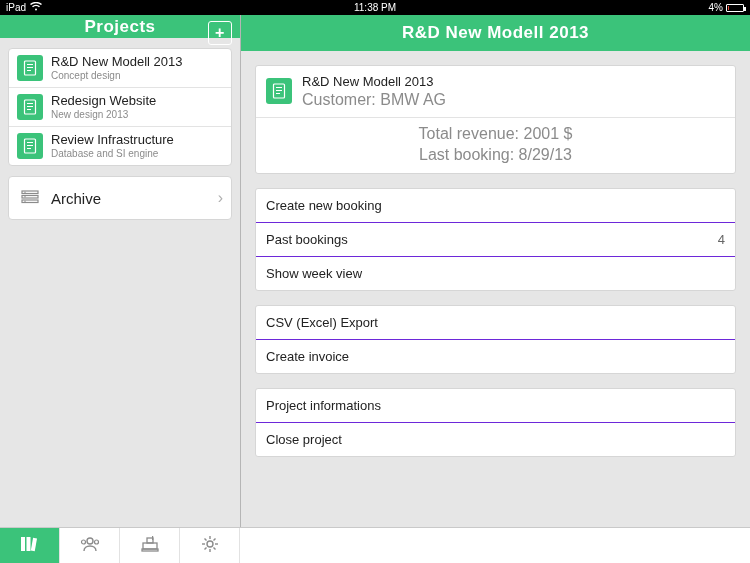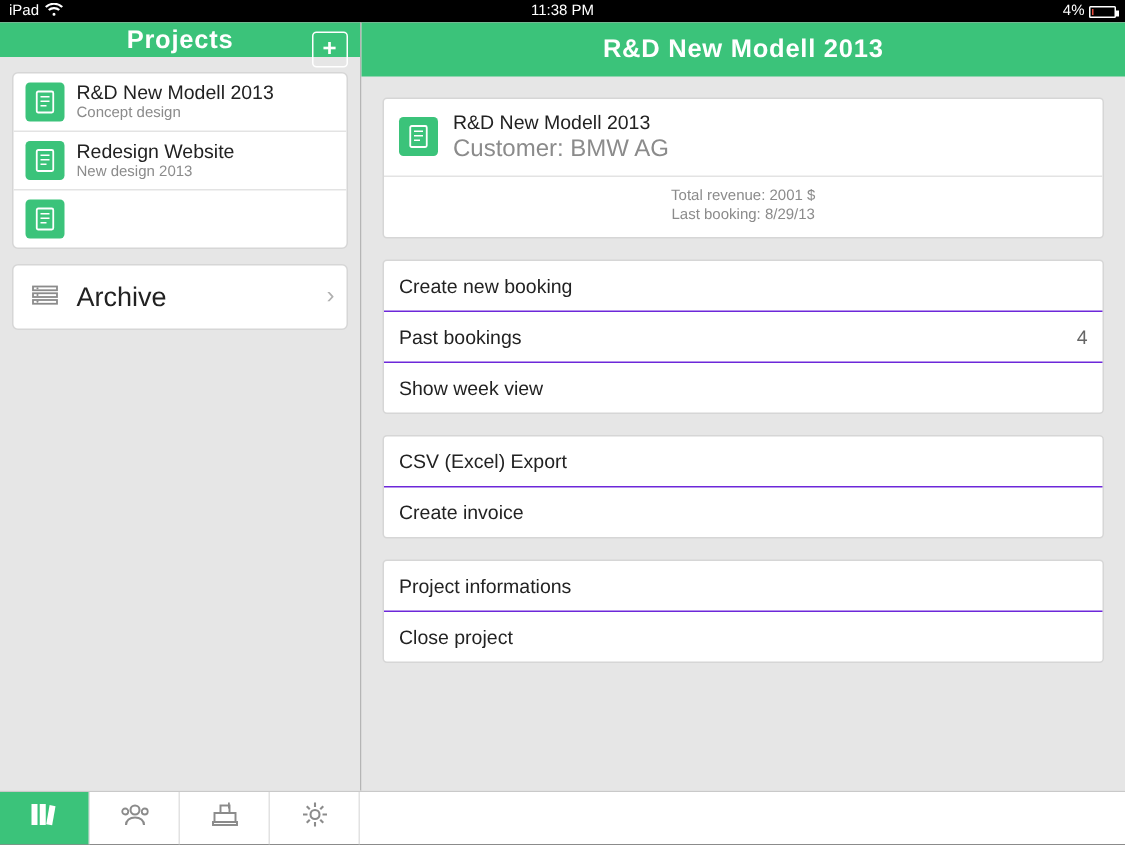--- a/index.html
+++ b/index.html
@@ -27,35 +27,35 @@
 .project-item { display:flex; align-items:center; padding:6px 8px; border-bottom:1px solid #e3e3e3; cursor:pointer;}
 .project-item:last-child{border-bottom:none;}
 .proj-icon { width:26px; height:26px; background:#3bc37a; border-radius:3px; margin-right:8px; display:flex; align-items:center; justify-content:center;}
 .proj-icon svg { width:14px; height:16px; }
 .proj-text { display:flex; flex-direction:column; line-height:1.1;}
 .proj-title { font-size:13px; color:#222;}
 .proj-sub { font-size:10px; color:#8b8b8b;}
 .archive-list { margin:10px 8px 0 8px; background:#fff; border-radius:4px; border:1px solid #d6d6d6;}
 .archive-item { display:flex; align-items:center; padding:8px 8px; cursor:pointer;}
 .archive-icon { width:26px; height:26px; display:flex; align-items:center; justify-content:center; margin-right:8px; color:#8b8b8b;}
-.archive-title { font-size:18px; color:#222; flex:1;}
+.archive-title { font-size:15px; color:#222; flex:1;}
 .chevron { color:#b0b0b0; font-size:16px;}
 
 
 .main { flex:1; background:#e6e6e6; display:flex; flex-direction:column;}
 .main-header { height:36px; background:#3bc37a; color:#fff; display:flex; align-items:center; justify-content:center; font-weight:600; font-size:17px; letter-spacing:0.5px;}
 .card-group { margin:14px 14px 0 14px; background:#fff; border:1px solid #d6d6d6; border-radius:3px;}
 .card-row { padding:9px 10px; border-bottom:1px solid #6d28d9; font-size:13px; color:#222; cursor:pointer; display:flex; align-items:center;}
 .card-row:last-child{border-bottom:none;}
 .card-head { display:flex; align-items:center; padding:8px 10px; border-bottom:1px solid #e3e3e3;}
 .card-head .proj-icon{margin-right:10px;}
 .card-head-text{display:flex;flex-direction:column;line-height:1.2;}
 .card-head-title{font-size:13px;color:#222;}
 .card-head-sub{font-size:16px;color:#8b8b8b;}
-.summary{ text-align:center; color:#8b8b8b; font-size:10px; padding:6px 0 8px 0;}
+.summary{ text-align:center; color:#8b8b8b; font-size:16px; padding:6px 0 8px 0;}
 .summary div{line-height:1.3;}
 .row-value{margin-left:auto;color:#666;font-size:13px;}
 
 
 .tabbar { height:36px; background:#fff; border-top:1px solid #c9c9c9; display:flex;}
 .tab { flex:0 0 60px; display:flex; align-items:center; justify-content:center; border-right:1px solid #e2e2e2; cursor:pointer; color:#8b8b8b;}
 .tab.active{ background:#3bc37a; color:#fff;}
 .tab svg{width:22px;height:18px;}
 .tabbar-filler{flex:1;}
 
@@ -123,20 +123,24 @@
           </div>
         </div>
         <div class="project-item">
           <div class="proj-icon">
             <svg viewBox="0 0 14 16">
                 <rect x="1.5" y="1" width="11" height="14" rx="1" fill="none" stroke="#fff" stroke-width="1.2"></rect>
                 <rect x="4" y="4" width="6" height="1" fill="#fff"></rect>
                 <rect x="4" y="7" width="6" height="1" fill="#fff"></rect>
                 <rect x="4" y="10" width="4" height="1" fill="#fff"></rect>
               </svg>
+          </div>
+          <div class="proj-text">
+            <span class="proj-title">Review Infrastructure</span>
+            <span class="proj-sub">Database and SI engine</span>
           </div>
         </div>
       </div>
 
       <div class="archive-list">
         <div class="archive-item">
           <div class="archive-icon">
             <svg width="20" height="18" viewBox="0 0 20 18">
                 <rect x="2" y="2" width="16" height="2.5" fill="none" stroke="#8b8b8b" stroke-width="1.2"></rect>
                 <rect x="2" y="6.5" width="16" height="2.5" fill="none" stroke="#8b8b8b" stroke-width="1.2"></rect>

